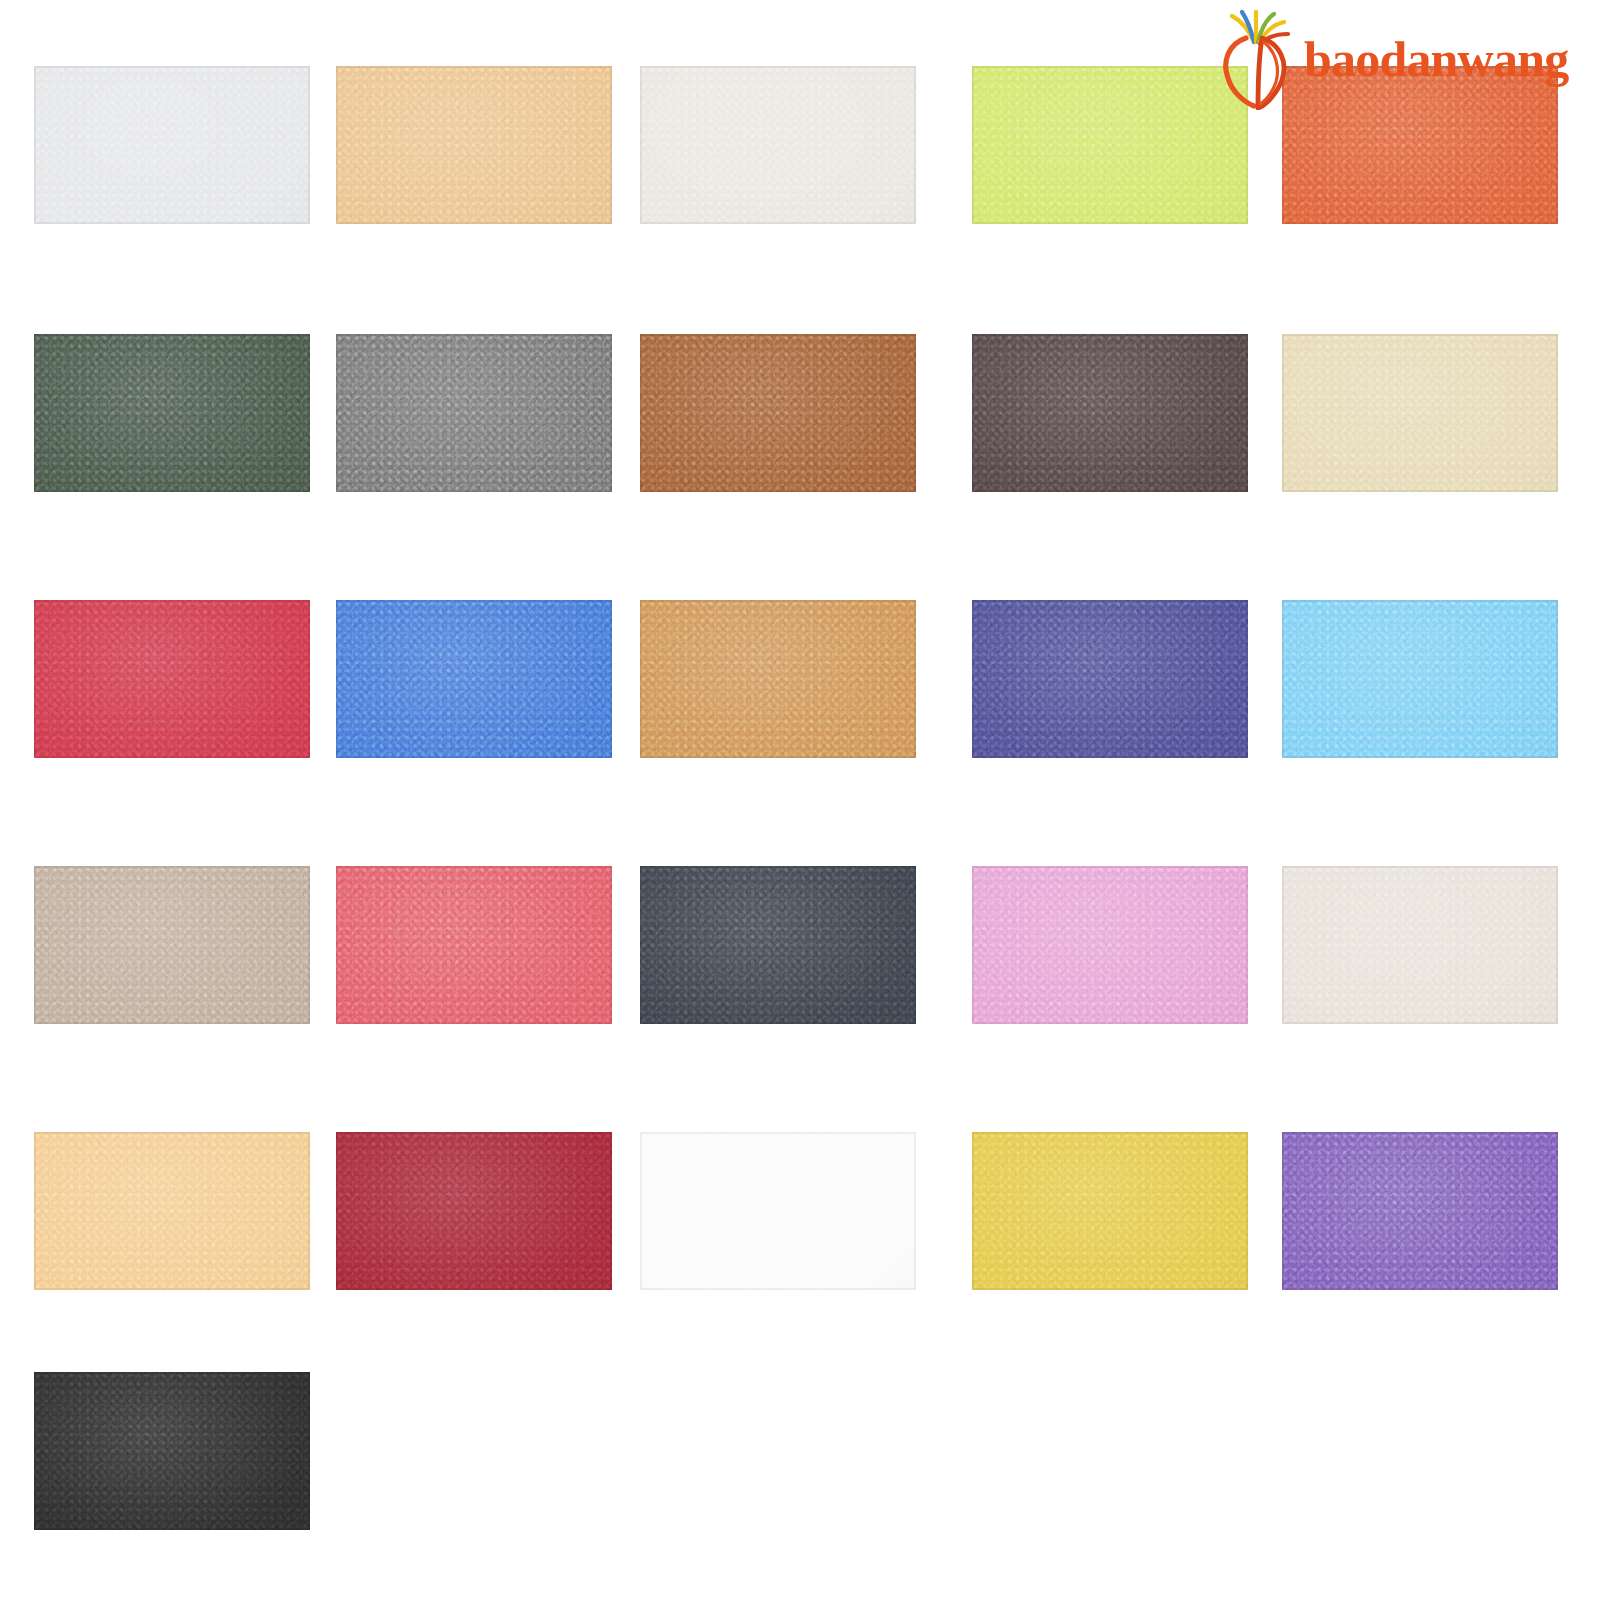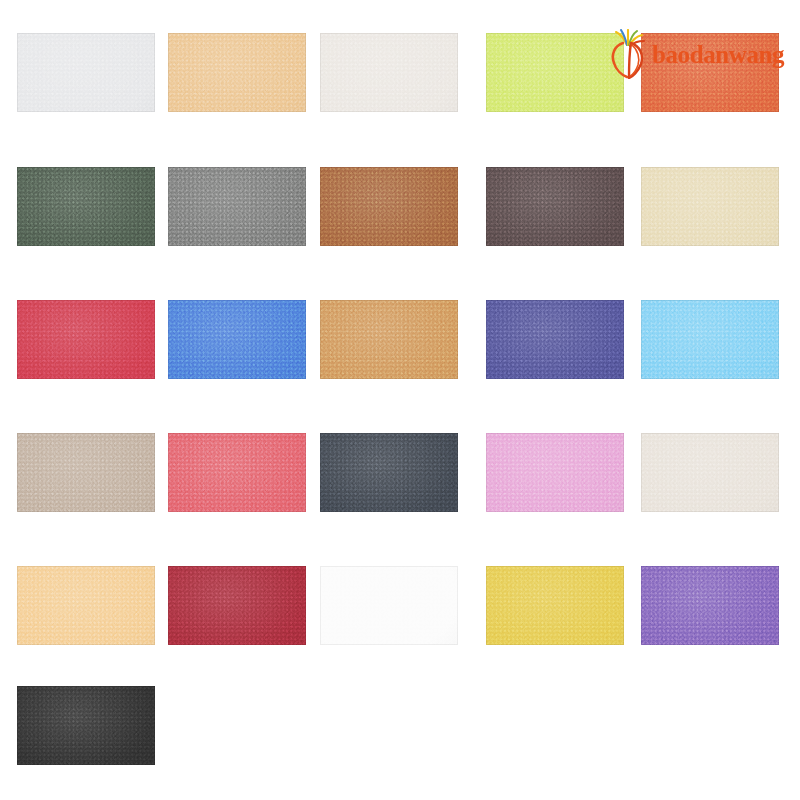--- a/index.html
+++ b/index.html
@@ -80,21 +80,21 @@
   .r1 { top: 134px; }
   .r2 { top: 267px; }
   .r3 { top: 400px; }
   .r4 { top: 533px; }
   .r5 { top: 653px; }
 
   
   #watermark {
     position: absolute;
     left: 607px;
-    top: 28px;
+    top: 4px;
     height: 52px;
     display: flex;
     align-items: center;
     pointer-events: none;
     user-select: none;
   }
   #logo-mark {
     width: 44px;
     height: 50px;
     flex: 0 0 auto;

